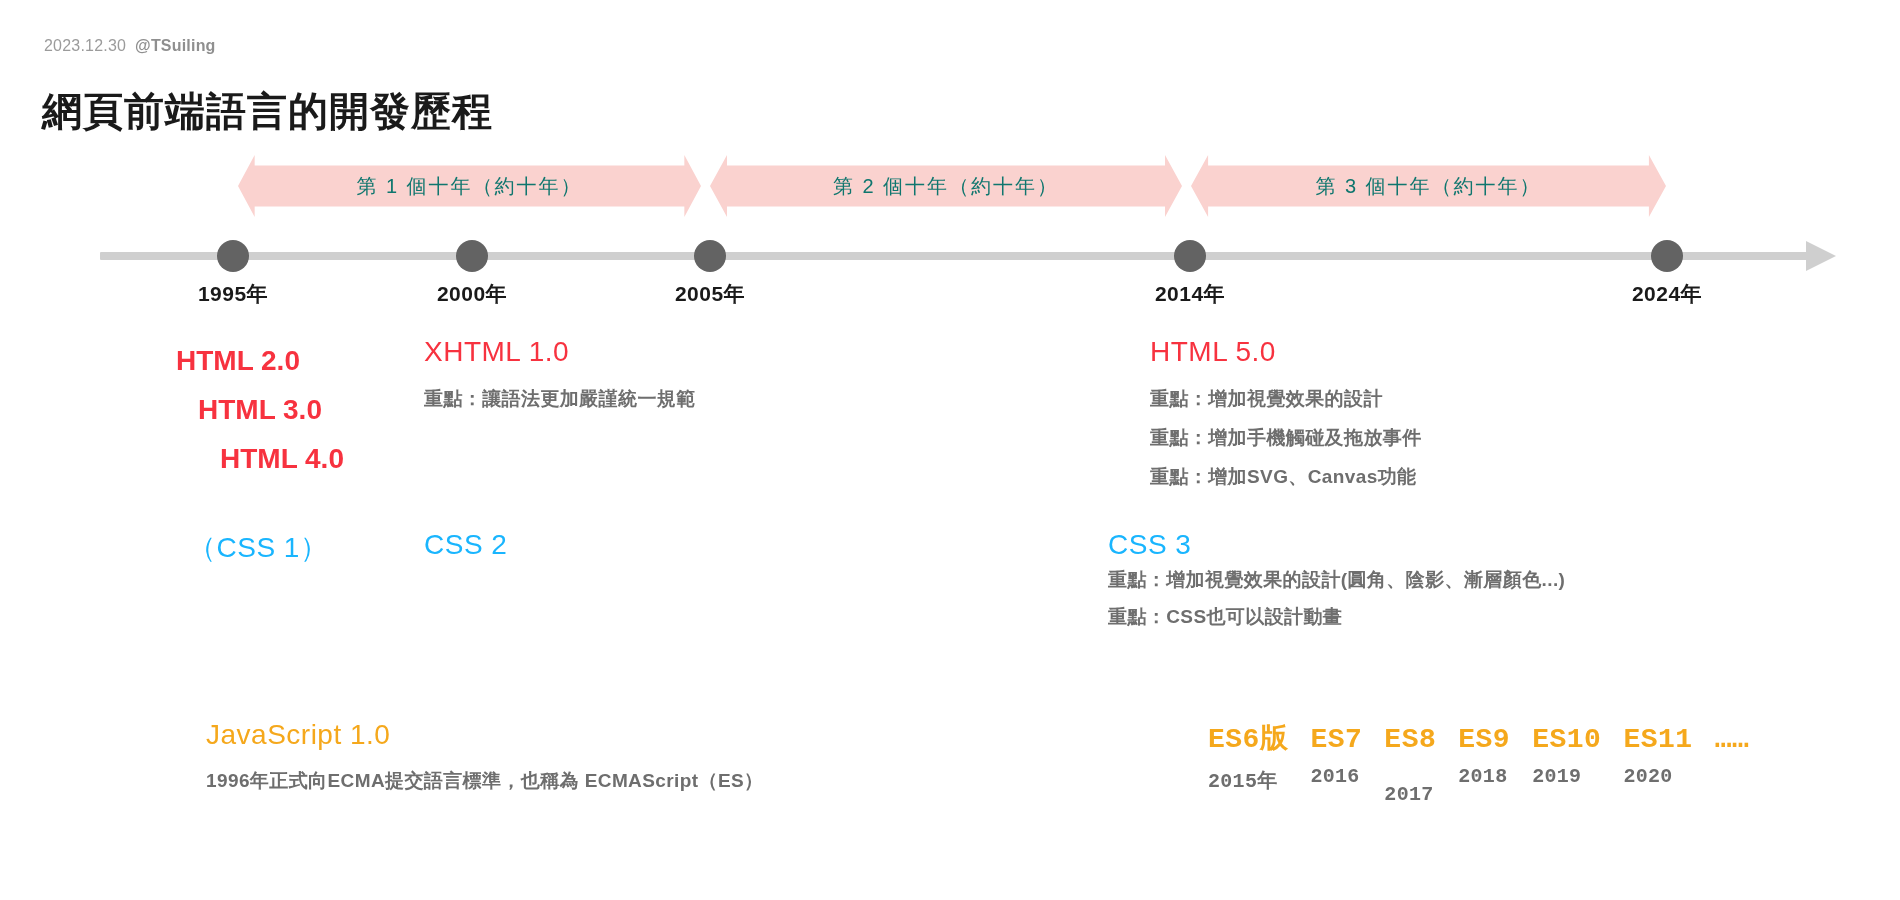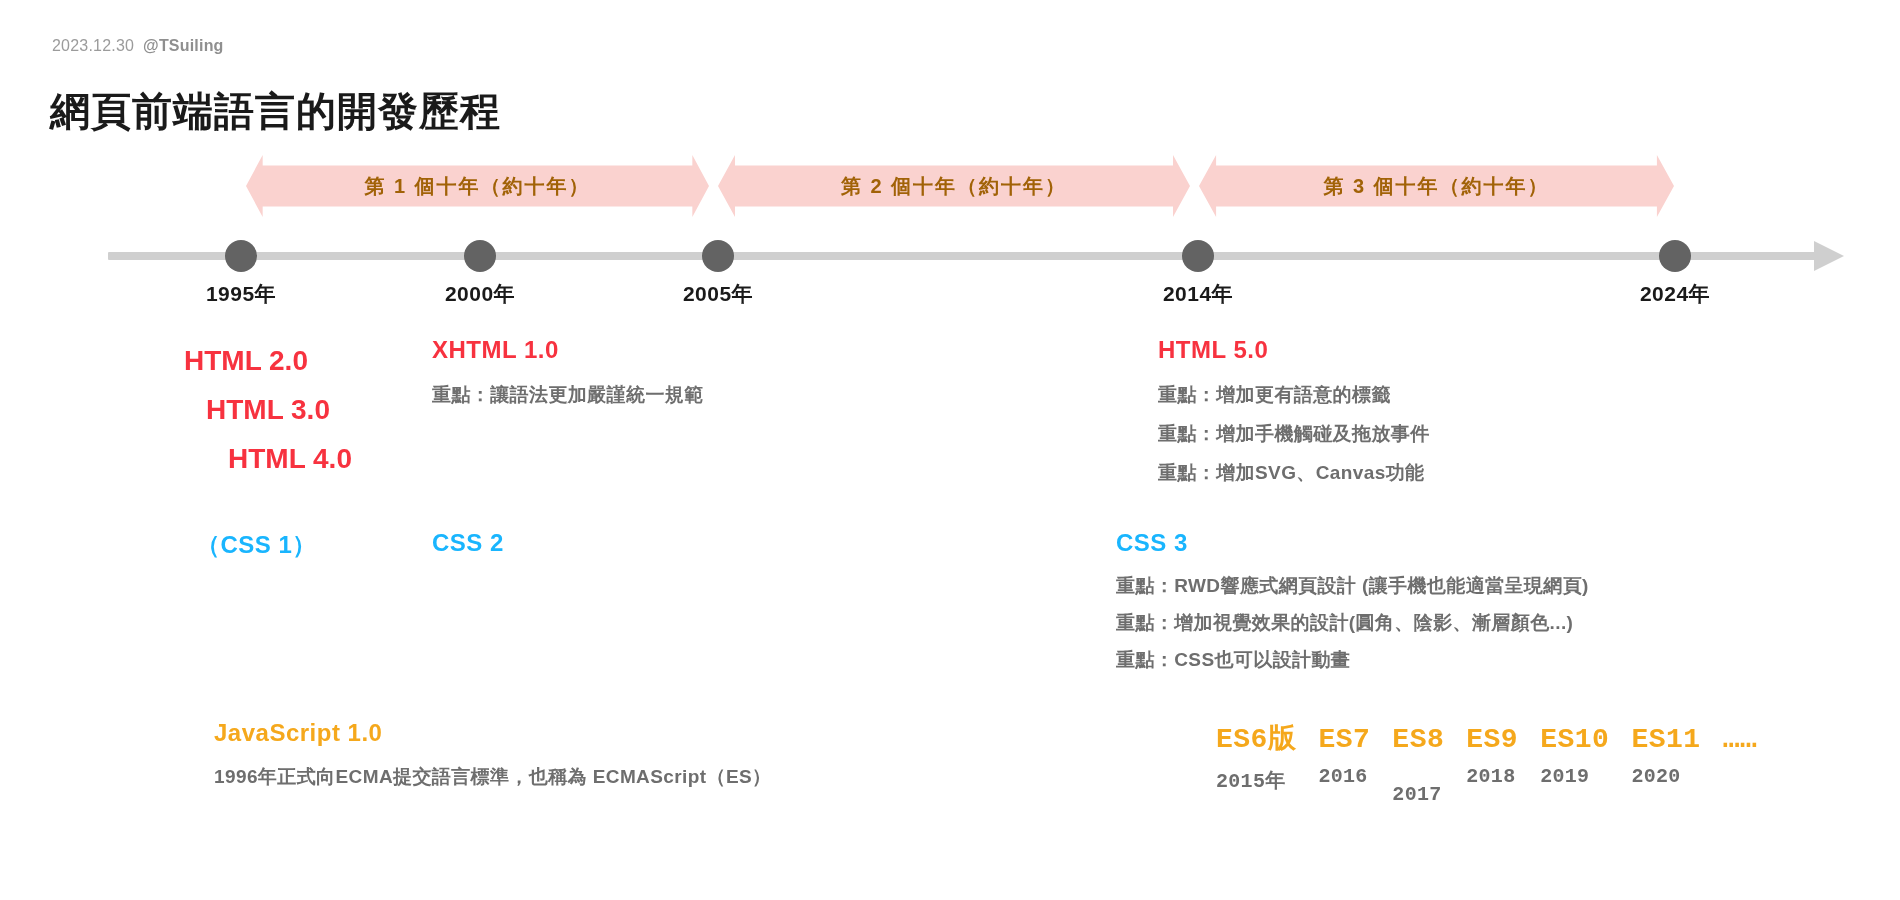--- a/index.html
+++ b/index.html
@@ -12,21 +12,21 @@
     width: 1900px;
     height: 900px;
     position: relative;
     overflow: hidden;
     font-family: "Liberation Sans", "DejaVu Sans", sans-serif;
     -webkit-font-smoothing: antialiased;
   }
 
   .stage {
     position: absolute;
-    left: 8px; top: 0;
+    left: 0; top: 0;
     width: 1804px;
     height: 900px;
   }
 
   
   .meta-line {
     position: absolute;
     left: 44px;
     top: 37px;
     font-size: 16px;
@@ -64,22 +64,22 @@
     position: absolute;
     top: 0;
     height: 62px;
     background: #fad2cf;
     display: flex;
     align-items: center;
     justify-content: center;
   }
   .decade-arrow .decade-label {
     font-size: 20px;
-    font-weight: 700;
-    color: #a16207;
+    font-weight: 400;
+    color: #0f766e;
     letter-spacing: 2px;
     white-space: nowrap;
     position: relative;
     z-index: 3;
   }
   .decade-arrow.dual {
     clip-path: polygon(
       0% 50%, 3.6% 0%, 3.6% 17%, 96.4% 17%,
       96.4% 0%, 100% 50%, 96.4% 100%, 96.4% 83%,
       3.6% 83%, 3.6% 100%);
@@ -123,22 +123,22 @@
     white-space: nowrap;
     transform: translateX(-50%);
   }
 
   
   .entry {
     position: absolute;
     white-space: nowrap;
   }
   .entry-title {
-    font-size: 24px;
-    font-weight: 700;
+    font-size: 28px;
+    font-weight: 400;
     letter-spacing: 0.5px;
     white-space: nowrap;
   }
   .entry-title.html   { color: #f7323f; }
   .entry-title.css    { color: #19b5fe; }
   .entry-title.js     { color: #f5a81c; }
 
   .entry-note {
     font-size: 19px;
     font-weight: 700;
@@ -226,36 +226,35 @@
     <div class="stack-line" style="padding-left:44px;">HTML 4.0</div>
   </div>
 
   <div class="entry" style="left:424px; top:336px;">
     <div class="entry-title html">XHTML 1.0</div>
     <div class="entry-note" style="margin-top:11px;">重點：讓語法更加嚴謹統一規範</div>
   </div>
 
   <div class="entry" style="left:1150px; top:336px;">
     <div class="entry-title html">HTML 5.0</div>
-    <div class="entry-note" style="margin-top:11px;">重點：增加更有語意的標籤</div>
+    <div class="entry-note" style="margin-top:11px;">重點：增加視覺效果的設計</div>
     <div class="entry-note">重點：增加手機觸碰及拖放事件</div>
     <div class="entry-note">重點：增加SVG、Canvas功能</div>
   </div>
 
   <div class="entry" style="left:188px; top:529px;">
     <div class="entry-title css">（CSS 1）</div>
   </div>
 
   <div class="entry" style="left:424px; top:529px;">
     <div class="entry-title css">CSS 2</div>
   </div>
 
   <div class="entry" style="left:1108px; top:529px;">
     <div class="entry-title css">CSS 3</div>
-    <div class="entry-note tight" style="margin-top:10px;">重點：RWD響應式網頁設計 (讓手機也能適當呈現網頁)</div>
     <div class="entry-note tight">重點：增加視覺效果的設計(圓角、陰影、漸層顏色...)</div>
     <div class="entry-note tight">重點：CSS也可以設計動畫</div>
   </div>
 
   <div class="entry" style="left:206px; top:719px;">
     <div class="entry-title js">JavaScript 1.0</div>
     <div class="entry-note" style="margin-top:10px;">1996年正式向ECMA提交語言標準，也稱為 ECMAScript（ES）</div>
   </div>
 
   <div class="es-row" style="left:1208px; top:719px;">

